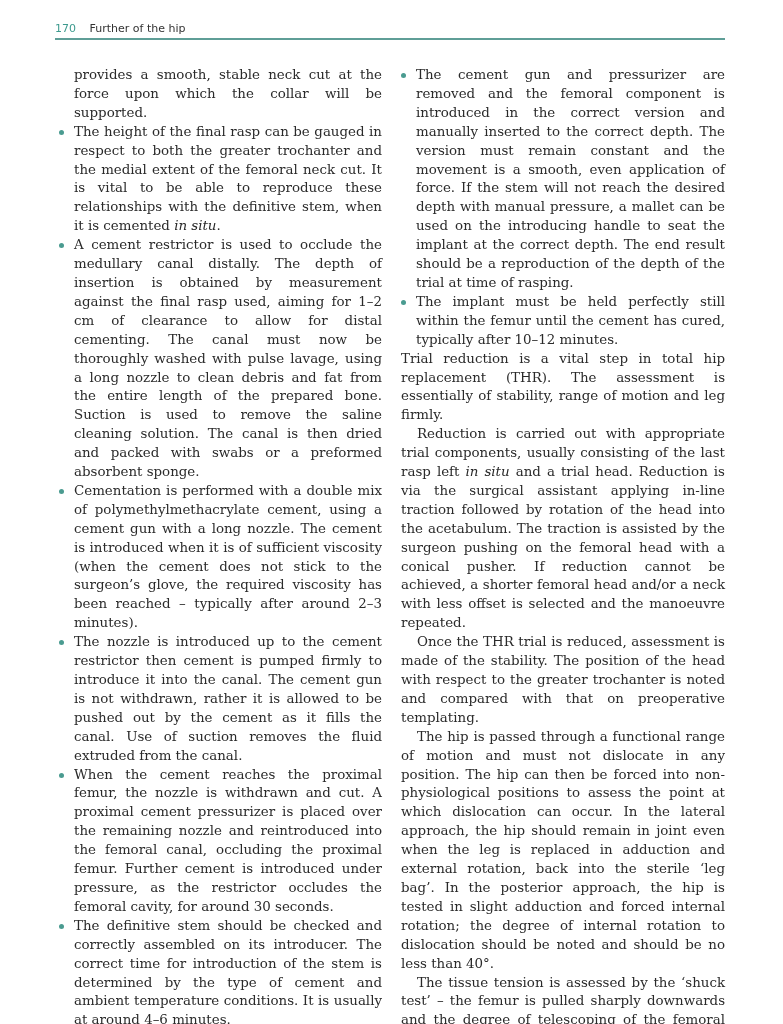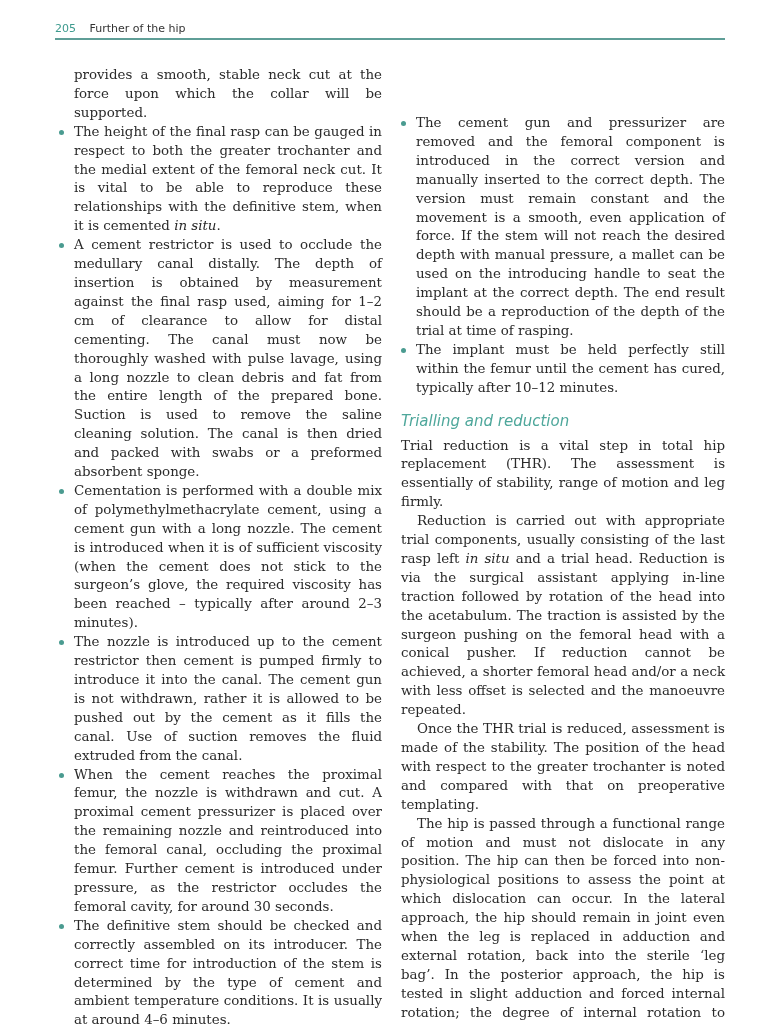--- a/index.html
+++ b/index.html
@@ -18,55 +18,54 @@
   }
   .col.left { left: 74px; }
   .col.right { left: 401px; width: 324px; }
   .bullet-list { margin: 0; padding: 0; list-style: none; }
   .bullet-list li { position: relative; margin: 0; padding: 0; }
   .bullet-list li.b::before {
     content: ""; position: absolute; left: -15px; top: 7px;
     width: 5px; height: 5px; border-radius: 50%; background: #4a9b90;
   }
   .cont { margin: 0; }
-  .right .bullet-list { padding-left: 15px; margin-top: 48px; }
+  .right .bullet-list { padding-left: 15px; }
   .right .bullet-list li.b::before { left: -15px; }
   .section-heading {
     font-family: "DejaVu Sans", sans-serif; font-style: italic;
     font-size: 15px; color: #4ea79b; margin: 14px 0 6px 0; font-weight: normal;
     text-align: left;
   }
   p.para { margin: 0; }
   p.para.indent { text-indent: 16px; }
   i { }
 </style>
 </head>
 <body>
 
 <div class="header">
-  <span class="pagenum">205</span>
+  <span class="pagenum">170</span>
   <span>Further of the hip</span>
 </div>
 
 <div class="col left">
   <p class="cont">provides a smooth, stable neck cut at the force upon which the collar will be supported.</p>
   <ul class="bullet-list">
     <li class="b"><span>The height of the final rasp can be gauged in respect to both the greater trochanter and the medial extent of the femoral neck cut. It is vital to be able to reproduce these relationships with the definitive stem, when it is cemented </span><i>in situ</i><span>.</span></li>
     <li class="b">A cement restrictor is used to occlude the medullary canal distally. The depth of insertion is obtained by measurement against the final rasp used, aiming for 1–2 cm of clearance to allow for distal cementing. The canal must now be thoroughly washed with pulse lavage, using a long nozzle to clean debris and fat from the entire length of the prepared bone. Suction is used to remove the saline cleaning solution. The canal is then dried and packed with swabs or a preformed absorbent sponge.</li>
     <li class="b">Cementation is performed with a double mix of polymethylmethacrylate cement, using a cement gun with a long nozzle. The cement is introduced when it is of sufficient viscosity (when the cement does not stick to the surgeon’s glove, the required viscosity has been reached – typically after around 2–3 minutes).</li>
     <li class="b">The nozzle is introduced up to the cement restrictor then cement is pumped firmly to introduce it into the canal. The cement gun is not withdrawn, rather it is allowed to be pushed out by the cement as it fills the canal. Use of suction removes the fluid extruded from the canal.</li>
     <li class="b">When the cement reaches the proximal femur, the nozzle is withdrawn and cut. A proximal cement pressurizer is placed over the remaining nozzle and reintroduced into the femoral canal, occluding the proximal femur. Further cement is introduced under pressure, as the restrictor occludes the femoral cavity, for around 30 seconds.</li>
     <li class="b">The definitive stem should be checked and correctly assembled on its introducer. The correct time for introduction of the stem is determined by the type of cement and ambient temperature conditions. It is usually at around 4–6 minutes.</li>
   </ul>
 </div>
 
 <div class="col right">
   <ul class="bullet-list">
     <li class="b">The cement gun and pressurizer are removed and the femoral component is introduced in the correct version and manually inserted to the correct depth. The version must remain constant and the movement is a smooth, even application of force. If the stem will not reach the desired depth with manual pressure, a mallet can be used on the introducing handle to seat the implant at the correct depth. The end result should be a reproduction of the depth of the trial at time of rasping.</li>
     <li class="b">The implant must be held perfectly still within the femur until the cement has cured, typically after 10–12 minutes.</li>
   </ul>
-  <h3 class="section-heading">Trialling and reduction</h3>
   <p class="para">Trial reduction is a vital step in total hip replacement (THR). The assessment is essentially of stability, range of motion and leg firmly.</p>
   <p class="para indent"><span>Reduction is carried out with appropriate trial components, usually consisting of the last rasp left </span><i>in situ</i><span> and a trial head. Reduction is via the surgical assistant applying in-line traction followed by rotation of the head into the acetabulum. The traction is assisted by the surgeon pushing on the femoral head with a conical pusher. If reduction cannot be achieved, a shorter femoral head and/or a neck with less offset is selected and the manoeuvre repeated.</span></p>
   <p class="para indent">Once the THR trial is reduced, assessment is made of the stability. The position of the head with respect to the greater trochanter is noted and compared with that on preoperative templating.</p>
   <p class="para indent">The hip is passed through a functional range of motion and must not dislocate in any position. The hip can then be forced into non-physiological positions to assess the point at which dislocation can occur. In the lateral approach, the hip should remain in joint even when the leg is replaced in adduction and external rotation, back into the sterile ‘leg bag’. In the posterior approach, the hip is tested in slight adduction and forced internal rotation; the degree of internal rotation to dislocation should be noted and should be no less than 40°.</p>
   <p class="para indent">The tissue tension is assessed by the ‘shuck test’ – the femur is pulled sharply downwards and the degree of telescoping of the femoral head away</p>
 </div>
 
 </body></html>

